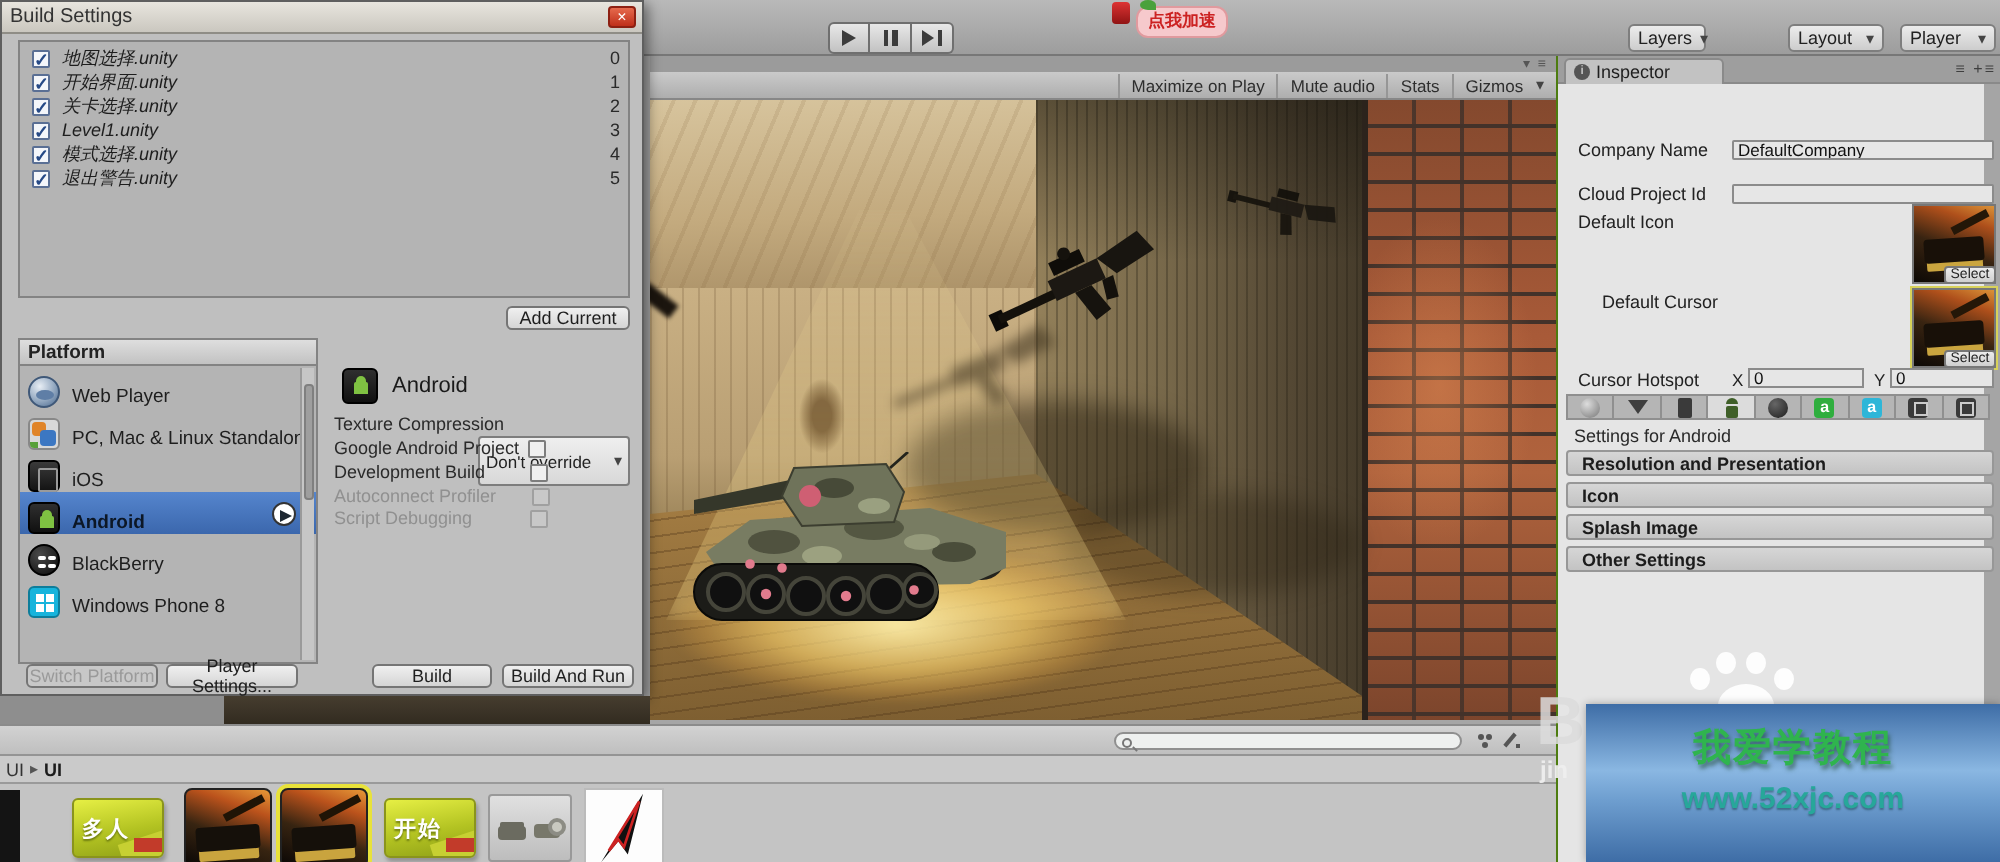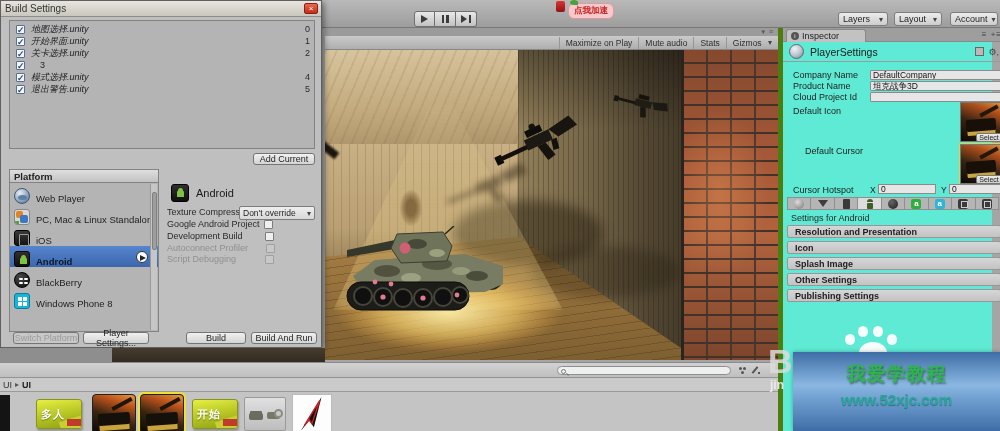--- a/index.html
+++ b/index.html
@@ -62,21 +62,21 @@
   .pi-ws:after, .pi-wp:after { content:""; position:absolute; left:3px; top:3px; width:4px; height:4px; background:#fff; box-shadow:5px 0 0 #fff, 0 5px 0 #fff, 5px 5px 0 #fff; }
   .pi-wp { background:#17b4dc; border:1px solid #0e7d9a; }
   .ubadge { position:absolute; right:10px; top:5px; width:12px; height:12px; border-radius:50%; background:#fff; border:1px solid #333; }
   .ubadge:after { content:""; position:absolute; left:3px; top:3px; width:0; height:0; border-left:6px solid #1c2630; border-top:3px solid transparent; border-bottom:3px solid transparent; }
   .bs-right-title { left:170px; top:183px; display:flex; align-items:center; gap:7px; }
   .bs-right-title .picon { width:18px; height:18px; }
   .bs-right-title span { font-size:11px; color:#1a1a1a; }
   .optrow { position:absolute; display:flex; align-items:center; }
   .optlabel { font-size:9px; color:#2a2a2a; }
   .optlabel.dim { color:#909090; }
-  .dropdown { width:76px; height:14px; background:linear-gradient(#efefef,#d8d8d8); border:1px solid #7d7d7d; border-radius:2px; display:flex; align-items:center; justify-content:space-between; padding:0 3px; font-size:8.5px; }
+  .dropdown { width:76px; height:25px; background:linear-gradient(#efefef,#d8d8d8); border:1px solid #7d7d7d; border-radius:2px; display:flex; align-items:center; justify-content:space-between; padding:0 3px; font-size:8.5px;margin-top:12px; }
   .cb { width:9px; height:9px; background:#efefef; border:1px solid #7d7d7d; border-radius:1px; }
   .cb.dim { background:#c8c8c8; border-color:#a0a0a0; }
   .bsfooter .btn { position:absolute; height:12px; }
 
   
   .gview { left:325px; top:28px; width:453px; height:332px; background:#9b9b9b; }
   .gv-strip { left:0; top:0; width:453px; height:8px; }
   .gv-strip-ico { position:absolute; right:4px; top:0px; font-size:7px; color:#555; letter-spacing:1px; }
   .gv-toolbar { left:0; top:8px; width:453px; height:14px; background:linear-gradient(#cacaca,#aeaeae); border-bottom:1px solid #878787; display:flex; justify-content:flex-end; align-items:center; }
   .gv-item { font-size:8.5px; color:#2e2e2e; padding:0 6px; border-left:1px solid #969696; height:12px; display:flex; align-items:center; }
@@ -105,21 +105,21 @@
   .sc-beam { left:8px; top:55px; width:230px; height:205px; filter:blur(4px);
     clip-path:polygon(42% 0, 52% 0, 100% 100%, 0 100%);
     background:linear-gradient(180deg, rgba(255,240,190,.05), rgba(255,228,145,.30)); }
   .sc-light { left:-14px; top:196px; width:300px; height:120px; filter:blur(2px);
     background:radial-gradient(ellipse 48% 42% at 46% 55%, rgba(255,240,170,.95), rgba(255,214,110,.60) 45%, rgba(255,190,80,.22) 68%, transparent 80%); }
   .sc-shadow { background:rgba(35,27,14,.5); border-radius:50%; filter:blur(6px); }
   .gunshadow { filter:blur(3px); opacity:.55; }
   .sc-gunfrag { left:-6px; top:96px; width:20px; height:8px; background:#1b150e; transform:rotate(38deg); filter:blur(1px); }
 
   
-  .insp { left:778px; top:28px; width:214px; height:403px; background:#5eead4; border-left:5px solid #4d7c0f; }
+  .insp { left:778px; top:28px; width:214px; height:403px; background:#e5e5e5; border-left:1px solid #4d7c0f; }
   .insp-tabbar { left:0; top:0; width:222px; height:14px; background:#9e9e9e; border-bottom:1px solid #8a8a8a; }
   .insp-tab { position:absolute; left:3px; top:1px; width:80px; height:13px; background:#c2c2c2; border:1px solid #8a8a8a; border-bottom:none; border-radius:3px 3px 0 0; display:flex; align-items:center; gap:3px; padding:0 4px; font-size:9px; color:#1e1e1e; }
   .insp-tab-ico { width:8px; height:8px; border-radius:50%; background:#555; color:#eee; font-size:6px; line-height:8px; text-align:center; }
   .insp-tabbar-r { position:absolute; right:3px; top:2px; font-size:8px; color:#3e3e3e; letter-spacing:1px; }
   .insp-hdr { left:0; top:14px; width:222px; height:20px; border-bottom:1px solid #9a9a9a; display:flex; align-items:center; gap:6px; padding:0 6px; }
   .sphere { width:15px; height:15px; border-radius:50%; background:radial-gradient(circle at 35% 30%, #f2f4f6, #b9c2cc 55%, #6e7a88); border:1px solid #667; }
   .insp-title { font-size:10.5px; color:#1a1a1a; flex:1; }
   .insp-hdr-r { font-size:9px; color:#444; display:flex; gap:4px; align-items:center; }
   .cubeico { width:9px; height:9px; background:#b9b9b9; border:1px solid #666; }
   .irow { position:absolute; left:0; width:222px; height:11px; display:flex; align-items:center; }
@@ -208,30 +208,30 @@
       <div class="pbtn">
           <span class="tri" style="border-left-width:6px"></span>
           <span class="bar"></span>
         </div>
     </div>
     <div class="abs booster">
       <span class="booster-ico"></span>
       <span class="booster-leaf"></span>
       <span class="booster-pill">点我加速</span>
     </div>
-    <div class="abs ddbtn" style="left:838px;top:12px;width:50px">
+    <div class="abs ddbtn" style="left:814px;top:12px;width:39px">
       <span>Layers</span>
         <span class="caret">▾</span>
     </div>
     <div class="abs ddbtn" style="left:894px;top:12px;width:48px">
       <span>Layout</span>
         <span class="caret">▾</span>
     </div>
     <div class="abs ddbtn" style="left:950px;top:12px;width:48px">
-      <span>Account</span>
+      <span>Player</span>
         <span class="caret">▾</span>
     </div>
   </div>
 
   <div class="abs gview">
     <div class="abs gv-strip">
       <span class="gv-strip-ico">▾ ≡</span>
     </div>
     <div class="abs gv-toolbar">
       <div class="gv-item">Maximize on Play</div>
@@ -344,20 +344,21 @@
           <span class="scenename">开始界面.unity</span>
           <span class="sceneidx">1</span>
         </div>
         <div class="scenerow">
           <span class="chk">✓</span>
           <span class="scenename">关卡选择.unity</span>
           <span class="sceneidx">2</span>
         </div>
         <div class="scenerow">
           <span class="chk">✓</span>
+          <span class="scenename">Level1.unity</span>
           <span class="sceneidx">3</span>
         </div>
         <div class="scenerow">
           <span class="chk">✓</span>
           <span class="scenename">模式选择.unity</span>
           <span class="sceneidx">4</span>
         </div>
         <div class="scenerow">
           <span class="chk">✓</span>
           <span class="scenename">退出警告.unity</span>
@@ -437,36 +438,24 @@
   </div>
 
   <div class="abs insp">
     <div class="abs insp-tabbar">
       <div class="insp-tab">
         <span class="insp-tab-ico">i</span>
         <span>Inspector</span>
       </div>
       <span class="insp-tabbar-r">≡ +≡</span>
     </div>
-    <div class="abs insp-hdr">
-      <span class="sphere"></span>
-      <span class="insp-title">PlayerSettings</span>
-      <span class="insp-hdr-r">
-          <span class="cubeico"></span>
-          <span>⚙,</span>
-        </span>
-    </div>
 
     <div class="irow" style="top:41px">
       <span class="ilabel">Company Name</span>
       <span class="ifield">DefaultCompany</span>
-    </div>
-    <div class="irow" style="top:52px">
-      <span class="ilabel">Product Name</span>
-      <span class="ifield">坦克战争3D</span>
     </div>
     <div class="irow" style="top:63px">
       <span class="ilabel">Cloud Project Id</span>
       <span class="ifield"></span>
     </div>
 
     <span class="ilabel abs" style="left:10px;top:78px">Default Icon</span>
     <div class="thumb" style="top:74px">
       <span class="selbtn">Select</span>
     </div>
@@ -510,21 +499,20 @@
       <div class="ptab">
           <span class="g10 pt-dark"></span>
         </div>
     </div>
     <div class="settingsfor">Settings for Android</div>
 
     <div class="isec" style="top:197px">Resolution and Presentation</div>
     <div class="isec" style="top:213px">Icon</div>
     <div class="isec" style="top:245px">Other Settings</div>
     <div class="isec" style="top:229px">Splash Image</div>
-    <div class="isec" style="top:261px">Publishing Settings</div>
   </div>
 
   <div class="abs gapstrip-l"></div>
   <div class="abs gapstrip-d"></div>
 
   <div class="abs proj">
     <div class="abs proj-toolbar">
       <span class="search">
           <span class="search-ico"></span>
         </span>

